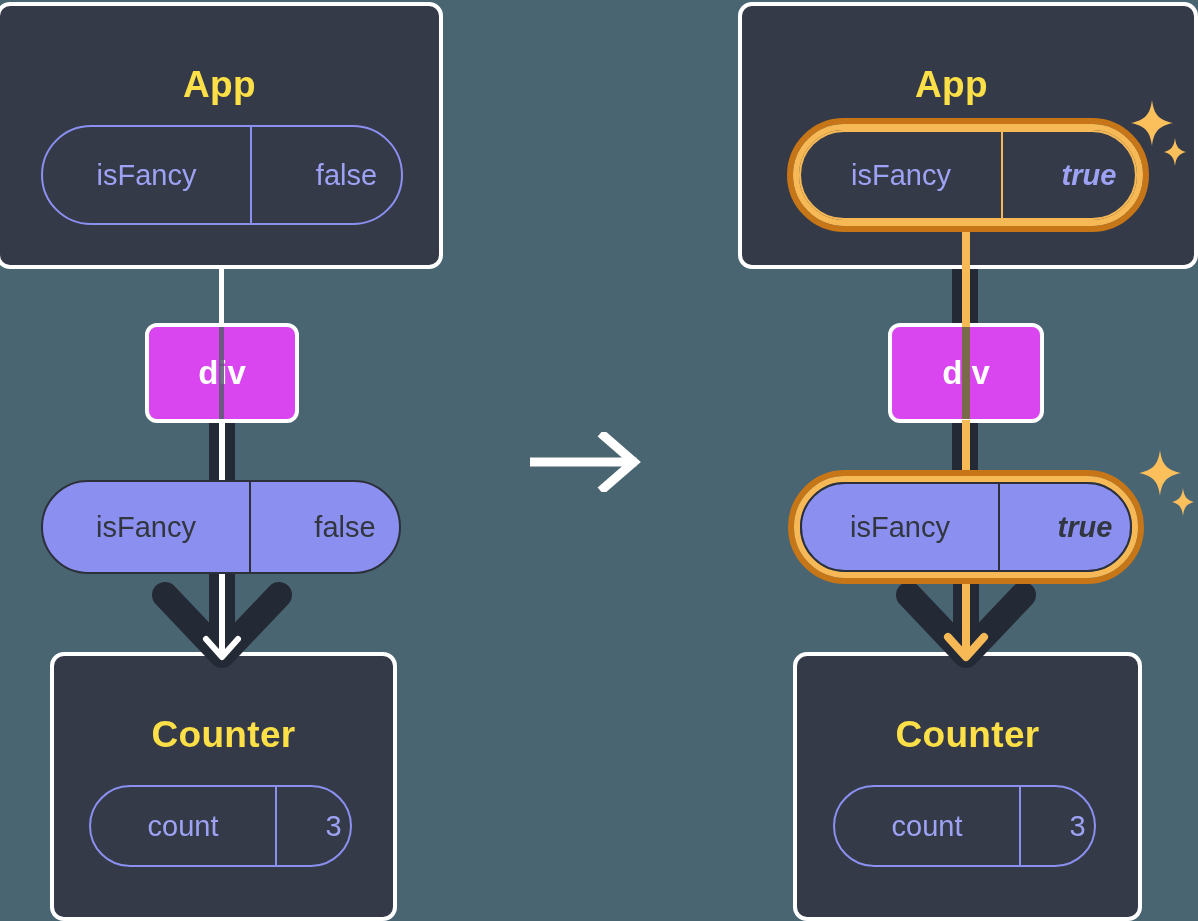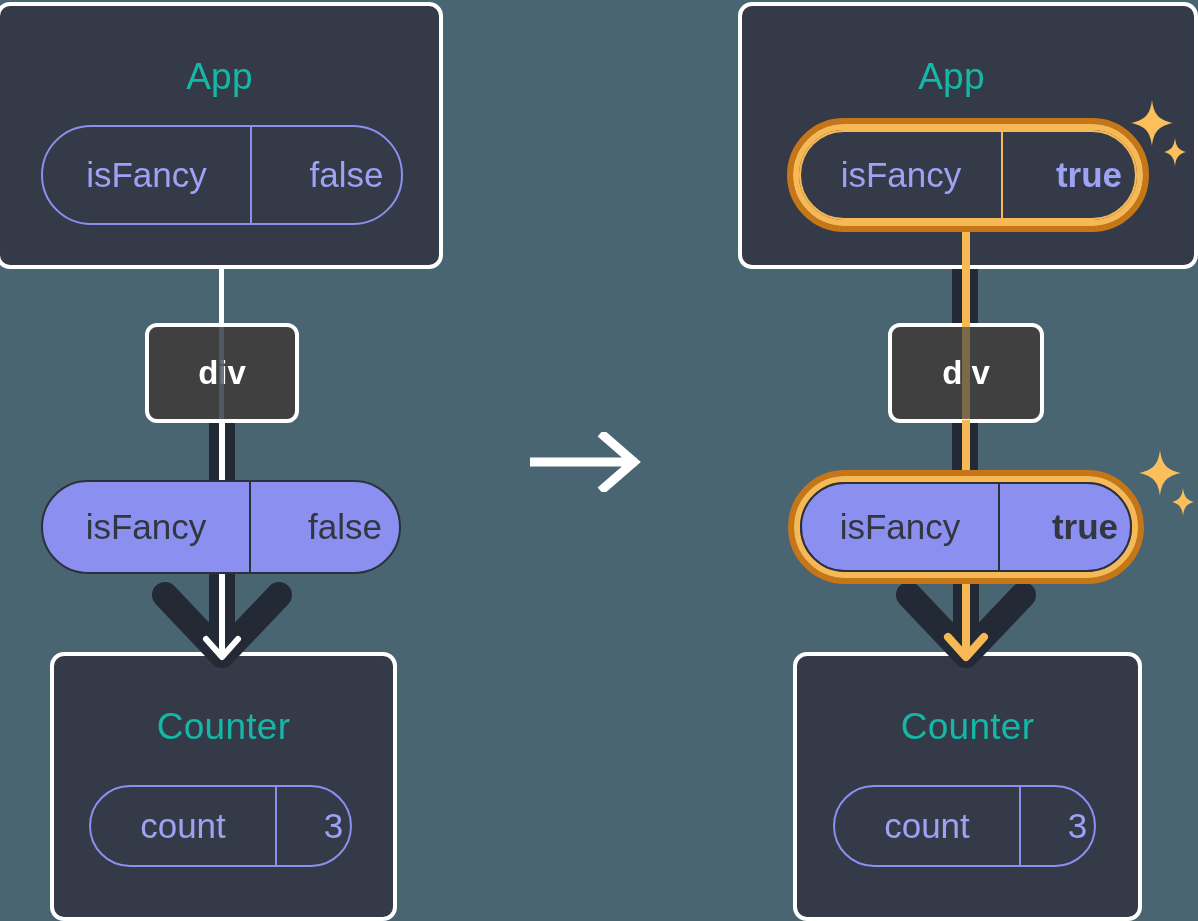--- a/index.html
+++ b/index.html
@@ -18,30 +18,31 @@
     background:#343a47;
     border:4px solid #ffffff;
     border-radius:14px;
     box-sizing:border-box;
     z-index:5;
   }
   .comp-title{
     position:absolute;
     left:0;right:0;
     text-align:center;
-    color:#14b8a6;
+    color:#fde047;
     font-size:37px;
-    font-weight:400;
+    font-weight:700;
     letter-spacing:.3px;
+    margin-top:8px;
   }
 
   
   .dombox{
     position:absolute;
-    background:#404040;
+    background:#d946ef;
     border:4px solid #ffffff;
     border-radius:12px;
     box-sizing:border-box;
     display:flex;align-items:center;justify-content:center;
     color:#ffffff;
     font-size:33px;
     font-weight:700;
     z-index:6;
   }
 
@@ -50,21 +51,21 @@
     position:absolute;
     box-sizing:border-box;
     display:flex;
     align-items:stretch;
     border-radius:999px;
     z-index:8;
   }
   .pill .cell{
     display:flex;align-items:center;justify-content:center;
     box-sizing:border-box;
-    font-size:35px;
+    font-size:29px;
   }
   .pill .cell.name{flex:0 0 auto;}
   .pill .cell.val{flex:1 1 auto;padding-left:40px;}
 
   
   .pill.outline{
     border:2px solid #8b8ff0;
     background:transparent;
   }
   .pill.outline .cell{color:#9ea2f5;}
@@ -88,21 +89,21 @@
   }
   .hlring::after{
     content:"";
     position:absolute;
     left:0;top:0;right:0;bottom:0;
     border-radius:999px;
     border:6px solid #f7b955;
     box-sizing:border-box;
   }
 
-  .pill.bold .cell.val{font-weight:700;}
+  .pill.bold .cell.val{font-weight:700;font-style:italic;}
 
   
   .line{position:absolute;background:#242a35;z-index:2;}
   .line.inner-white{background:#ffffff;z-index:7;}
   .line.inner-orange{background:#f7b955;z-index:7;}
   .line.thin-white{background:#ffffff;z-index:2;}
   .line.ghost-dark{background:#565d6c;z-index:7;opacity:.85;}
   .line.ghost-orange{background:#7a6a4a;z-index:7;}
 
   

